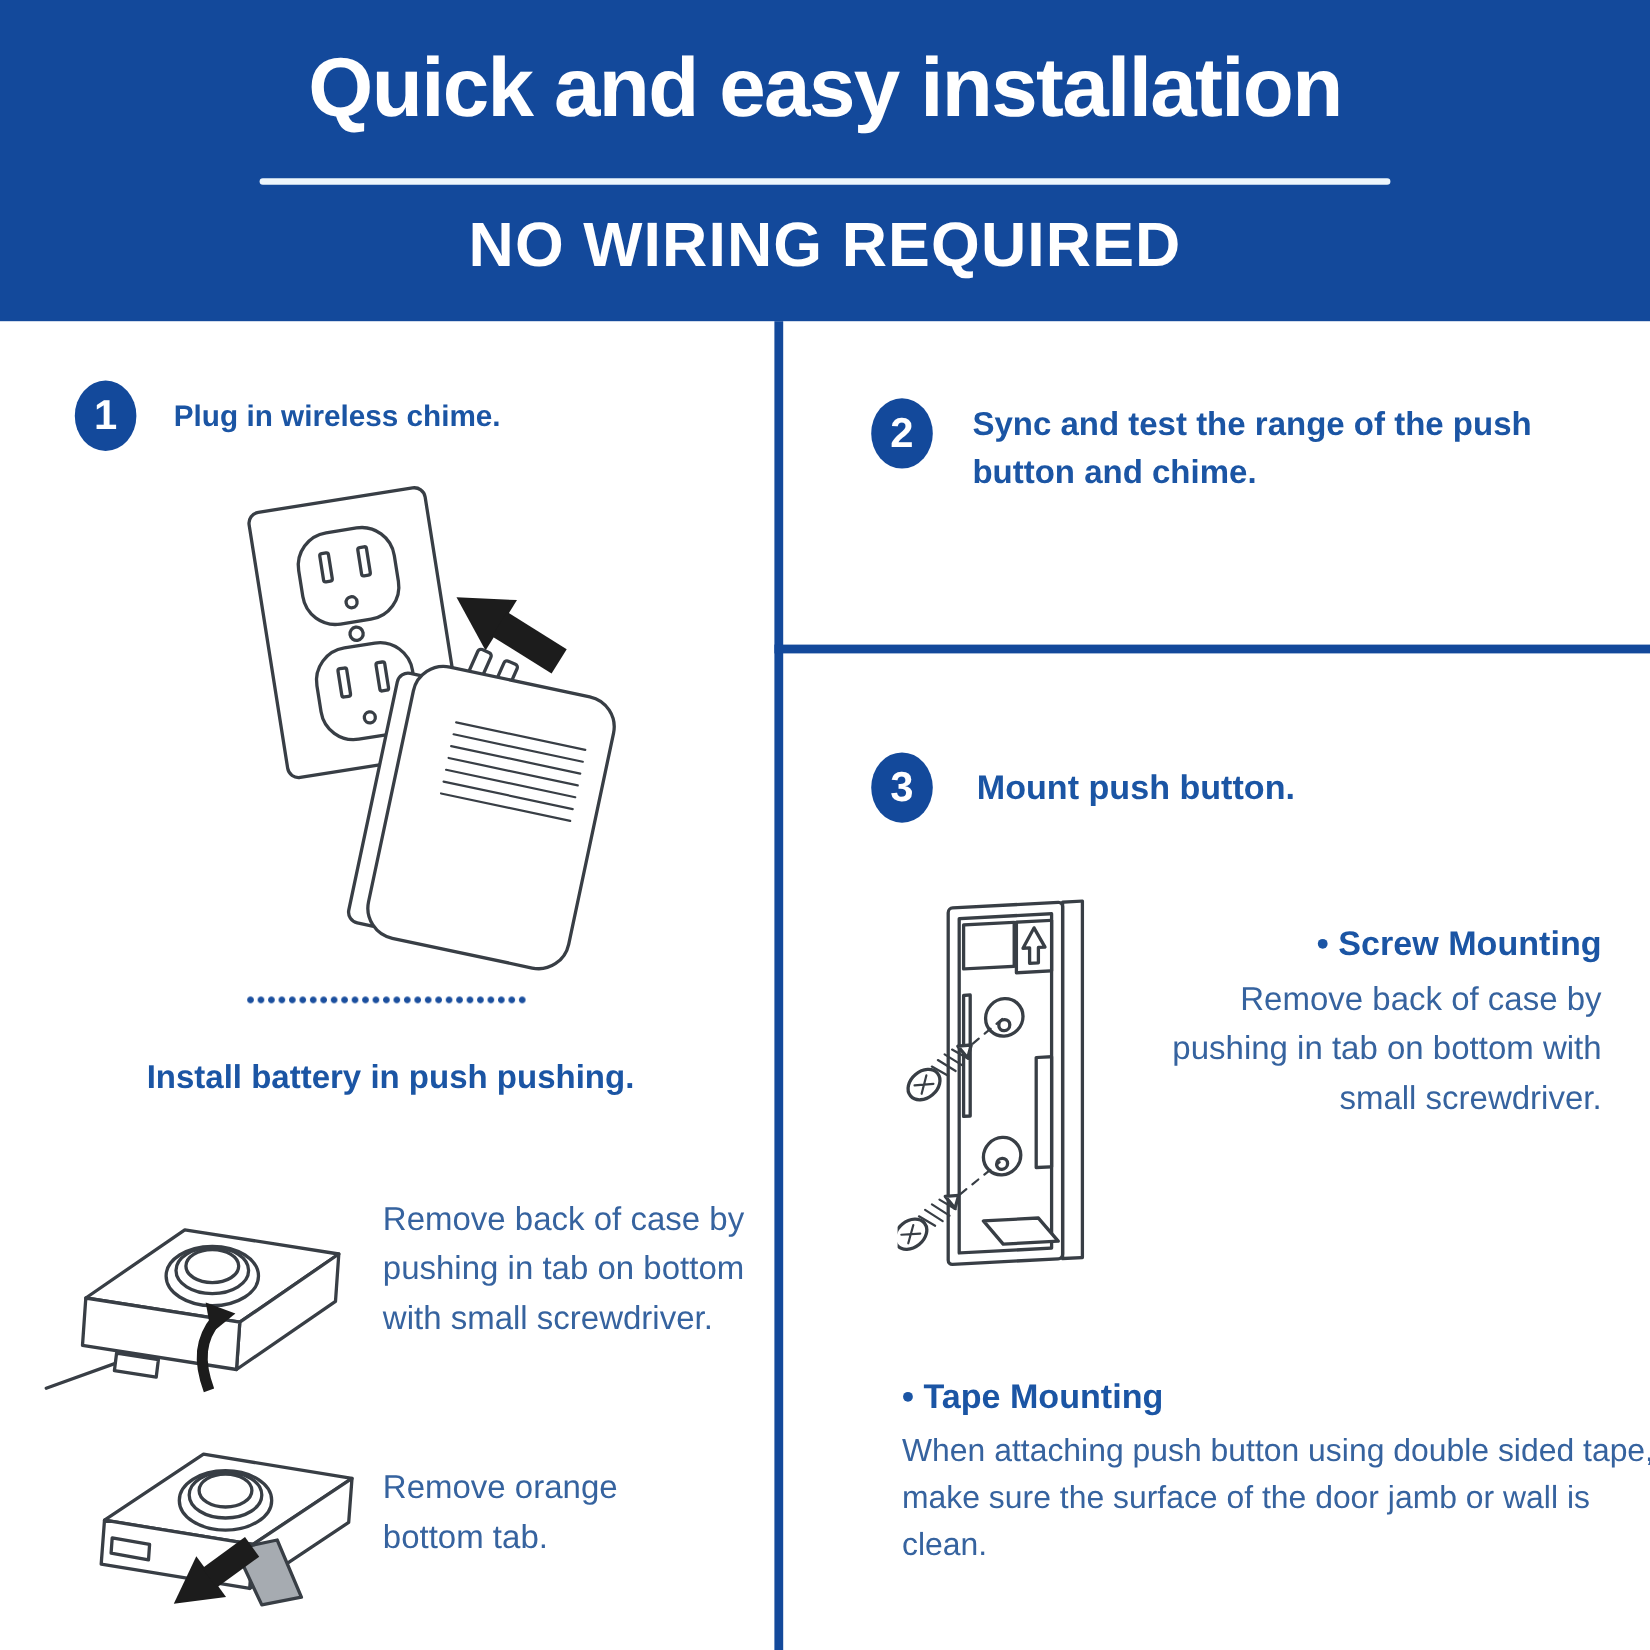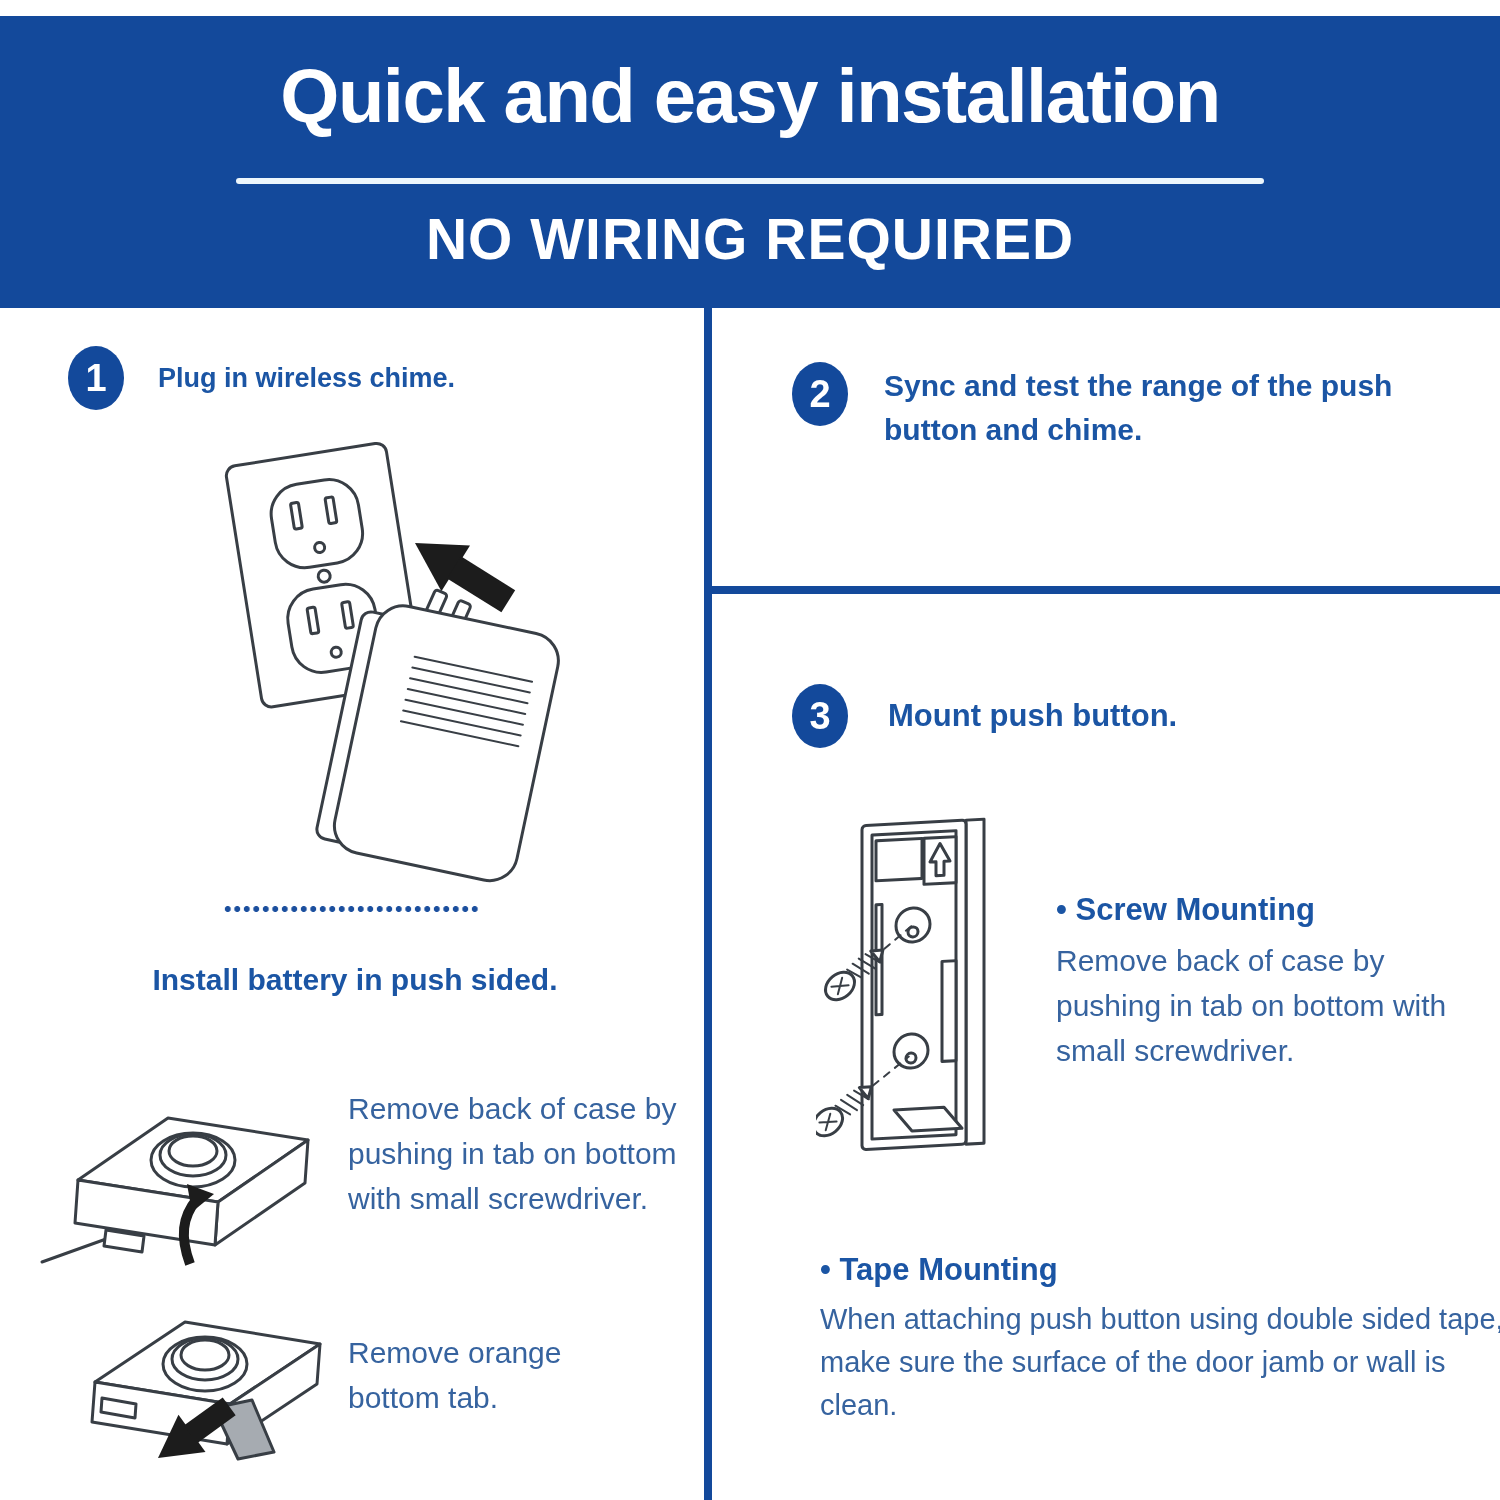--- a/index.html
+++ b/index.html
@@ -1,21 +1,21 @@
 <!DOCTYPE html>
 <html><head>
 <meta charset="utf-8">
 <style>
   html,body{margin:0;padding:0;background:#ffffff;}
   .poster{
     position:relative;width:1500px;height:1500px;background:#ffffff;overflow:hidden;
     font-family:"Liberation Sans",sans-serif;
   }
   
-  .banner{position:absolute;left:0;top:16px;width:1500px;height:292px;background:#13499b;}
+  .banner{position:absolute;left:0;top:0;width:1500px;height:292px;background:#13499b;}
   .banner-title{
     position:absolute;left:0;top:36px;width:100%;text-align:center;
     color:#ffffff;font-size:76px;font-weight:700;letter-spacing:-1.5px;
   }
   .banner-rule{position:absolute;left:236px;top:162px;width:1028px;height:6px;background:#edf6fc;border-radius:3px;}
   .banner-subtitle{
     position:absolute;left:0;top:190px;width:100%;text-align:center;
     color:#ffffff;font-size:57px;font-weight:700;letter-spacing:1px;
   }
   
@@ -37,21 +37,21 @@
   #step3-row .step-title{font-size:31px;}
   
   .body-text{margin:0;color:#36639f;font-size:30px;line-height:45px;font-weight:400;}
   #note2{position:absolute;left:892px;top:455px;white-space:nowrap;}
   #subhead1{
     position:absolute;left:10px;top:963px;width:690px;text-align:center;
     color:#1b55a4;font-size:30px;font-weight:700;margin:0;
   }
   #text1{position:absolute;left:348px;top:1086px;width:372px;}
   #text2{position:absolute;left:348px;top:1330px;width:240px;}
-  #screw-block{position:absolute;left:1056px;top:892px;width:400px;}
+  #screw-block{position:absolute;left:1056px;top:840px;width:400px;text-align:right;}
   .bullet-heading{margin:0 0 10px 0;color:#1b55a4;font-size:31px;font-weight:700;}
   #screw-block .body-text{margin:0 0 38px 0;}
   #screw-block .body-text:last-child{margin-bottom:0;}
   #tape-block{position:absolute;left:820px;top:1252px;width:688px;}
   #tape-block .body-text{font-size:29px;line-height:43px;margin-top:6px;}
   
   .dotted{
     position:absolute;left:223px;top:904px;width:256px;height:10px;
     background-image:radial-gradient(circle,#1b4f9e 2.6px,rgba(0,0,0,0) 3.4px);
     background-size:9.5px 10px;background-position:left center;background-repeat:repeat-x;
@@ -120,21 +120,21 @@
         <line x1="212" y1="273" x2="332" y2="273"></line>
         <line x1="212" y1="284" x2="332" y2="284"></line>
         <line x1="212" y1="295" x2="332" y2="295"></line>
         <line x1="212" y1="306" x2="332" y2="306"></line>
       </g>
     </g>
   </svg>
 
   <div class="dotted"></div>
 
-  <h3 id="subhead1">Install battery in push sided.</h3>
+  <h3 id="subhead1">Install battery in push pushing.</h3>
 
   <svg class="illo" id="illo-pb1" viewBox="0 0 300 205">
     <line class="ln" x1="2" y1="200" x2="80" y2="172" stroke-width="5"></line>
     <g class="ln">
       <path d="M38,118 L128,56 L268,78 L178,140 Z"></path>
       <path d="M268,78 L265,121 L175,183 L178,140 Z"></path>
       <path d="M38,118 L178,140 L175,183 L35,161 Z"></path>
       <path d="M66,168 L104,174 L102,190 L64,184 Z"></path>
       <ellipse cx="153" cy="98" rx="42" ry="27"></ellipse>
       <ellipse cx="153" cy="93" rx="33" ry="21"></ellipse>

